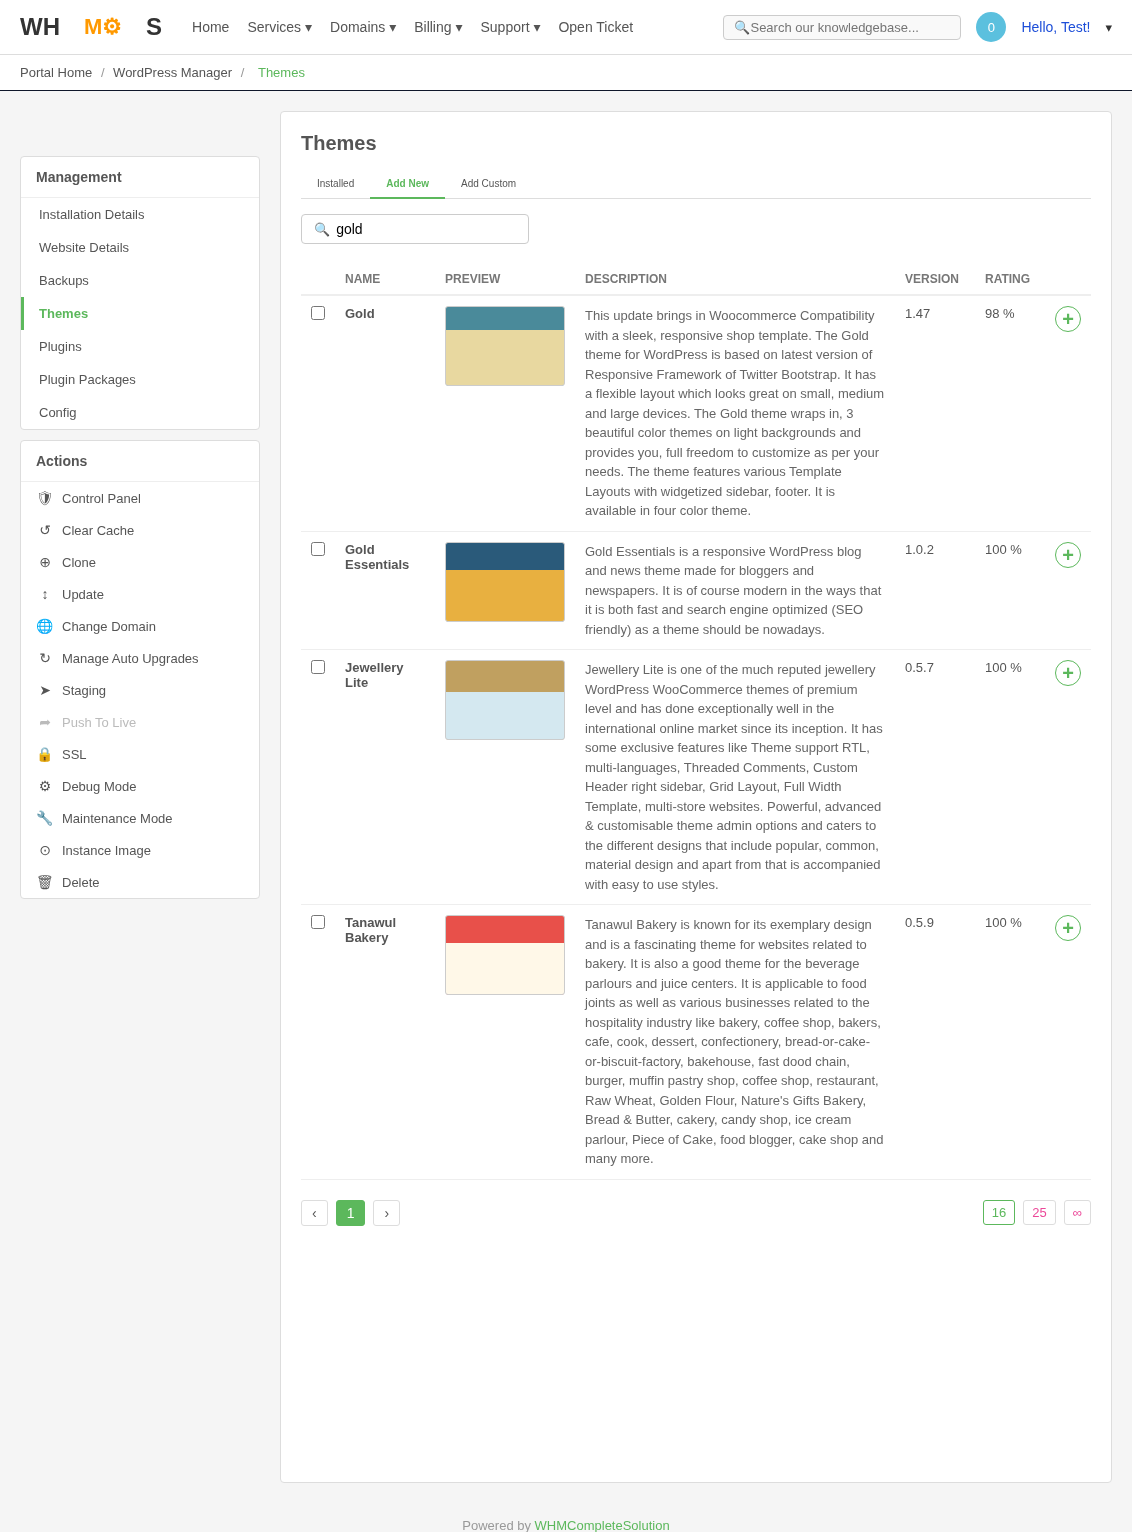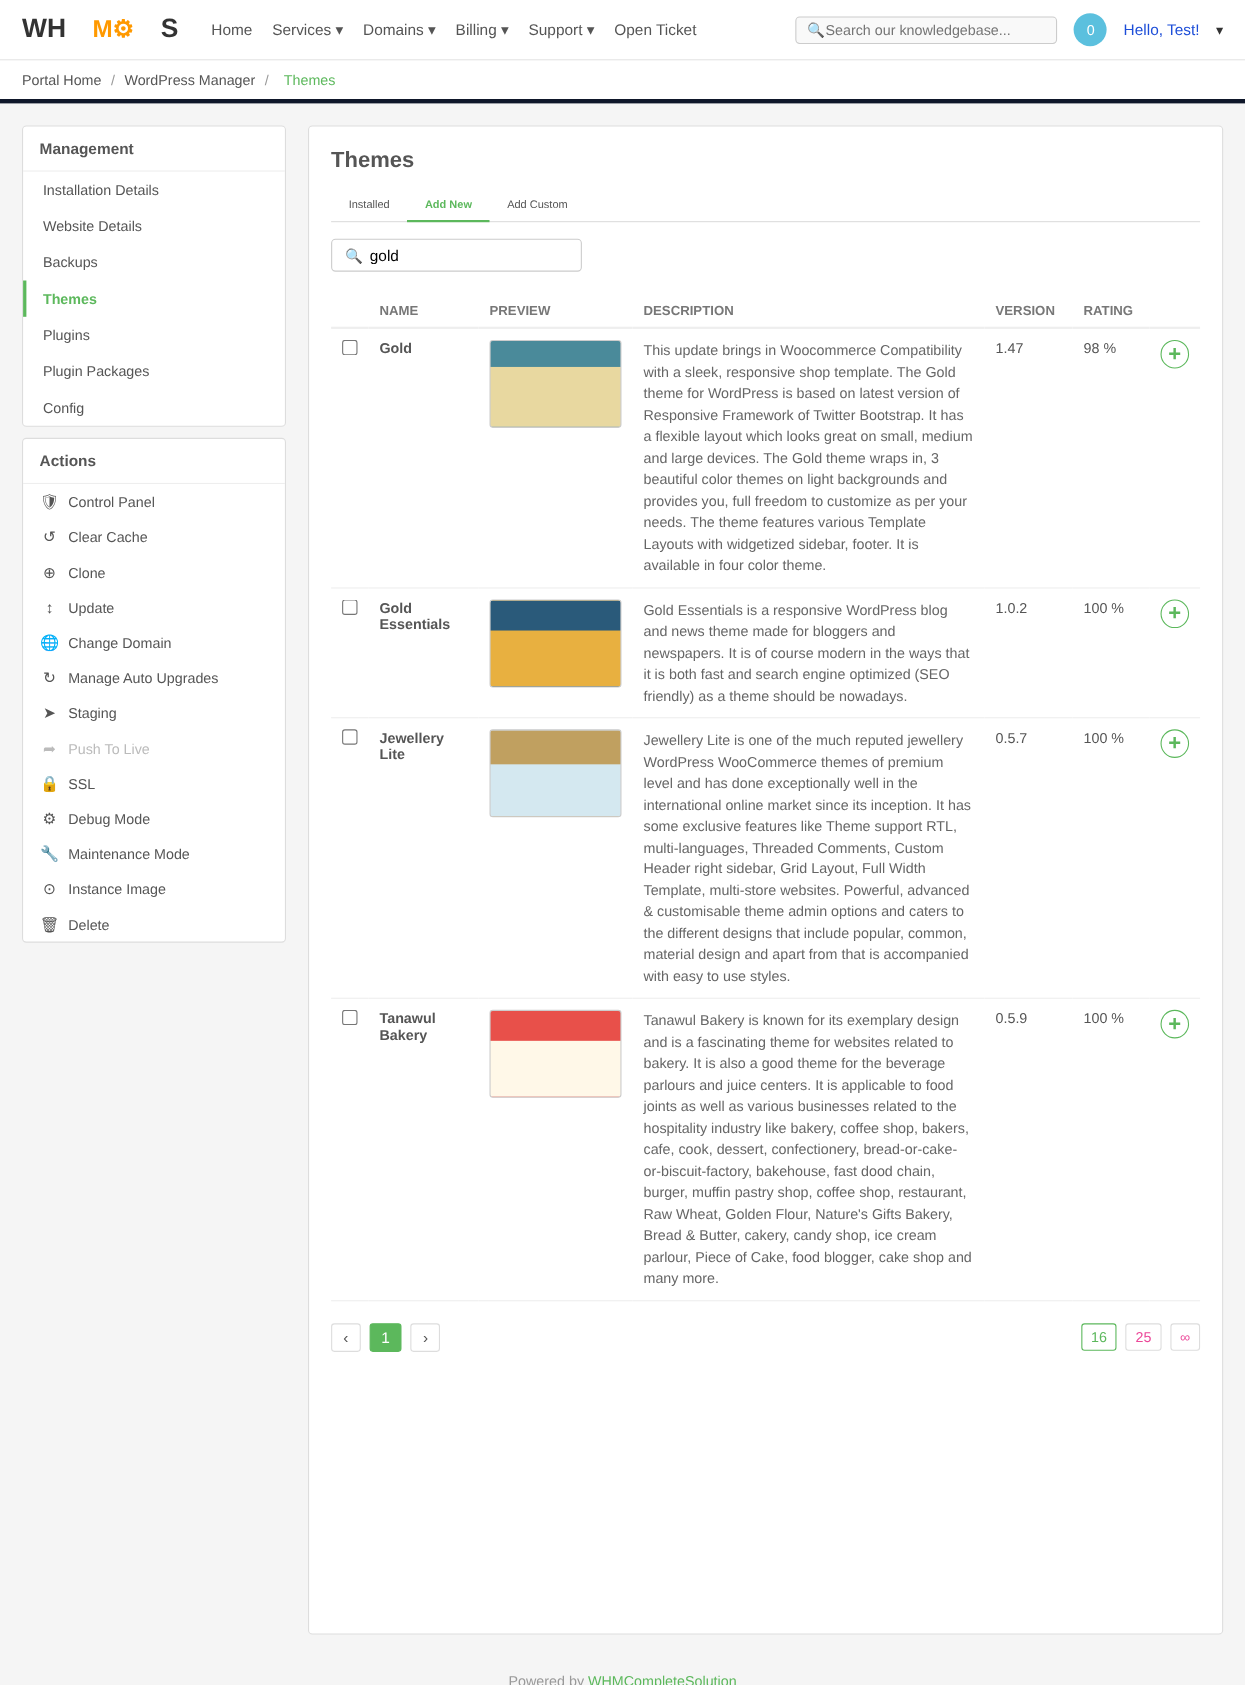--- a/index.html
+++ b/index.html
@@ -12,30 +12,30 @@
     .nav-links { display: flex; align-items: center; gap: 18px; margin-left: 30px; }
     .nav-links a { text-decoration: none; color: #555; font-size: 14px; }
     .nav-left { display: flex; align-items: center; }
     .nav-right { display: flex; align-items: center; gap: 15px; }
     .search-box { display: flex; align-items: center; border: 1px solid #ccc; border-radius: 4px; padding: 4px 10px; background: #f9f9f9; }
     .search-box input { border: none; background: transparent; font-size: 13px; outline: none; width: 200px; color: #666; }
     .cart-btn { background: #5bc0de; border-radius: 50%; width: 30px; height: 30px; display: flex; align-items: center; justify-content: center; color: #fff; font-size: 13px; }
     .hello-user { font-size: 14px; color: #1d4ed8; }
 
     
-    .breadcrumb { background: #fff; padding: 10px 20px; border-bottom: 4px solid #0f172a; font-size: 13px; }
+    .breadcrumb { background: #fff; padding: 10px 20px; border-bottom: 1px solid #0f172a; font-size: 13px; }
     .breadcrumb a { color: #555; text-decoration: none; }
     .breadcrumb .active { color: #5cb85c; }
     .breadcrumb span { color: #999; margin: 0 5px; }
 
     
     .main-layout { display: flex; padding: 20px; gap: 20px; min-height: calc(100vh - 120px); }
 
     
-    .sidebar { width: 240px; flex-shrink: 0; }
+    .sidebar { width: 240px; flex-shrink: 0; margin-top: 45px; }
     .sidebar-section { background: #fff; border: 1px solid #ddd; border-radius: 4px; margin-bottom: 10px; }
     .sidebar-section-title { font-size: 14px; font-weight: bold; color: #555; padding: 12px 15px; border-bottom: 1px solid #eee; }
     .sidebar-item { padding: 9px 15px; color: #555; cursor: pointer; font-size: 13px; border-left: 3px solid transparent; }
     .sidebar-item.active { color: #5cb85c; border-left: 3px solid #5cb85c; font-weight: bold; }
     .actions-section { background: #fff; border: 1px solid #ddd; border-radius: 4px; }
     .actions-title { font-size: 14px; font-weight: bold; color: #555; padding: 12px 15px; border-bottom: 1px solid #eee; }
     .action-item { display: flex; align-items: center; gap: 8px; padding: 8px 15px; color: #555; cursor: pointer; font-size: 13px; }
     .action-item.disabled { color: #bbb; cursor: default; }
     .action-icon { font-size: 14px; width: 18px; text-align: center; }
 

